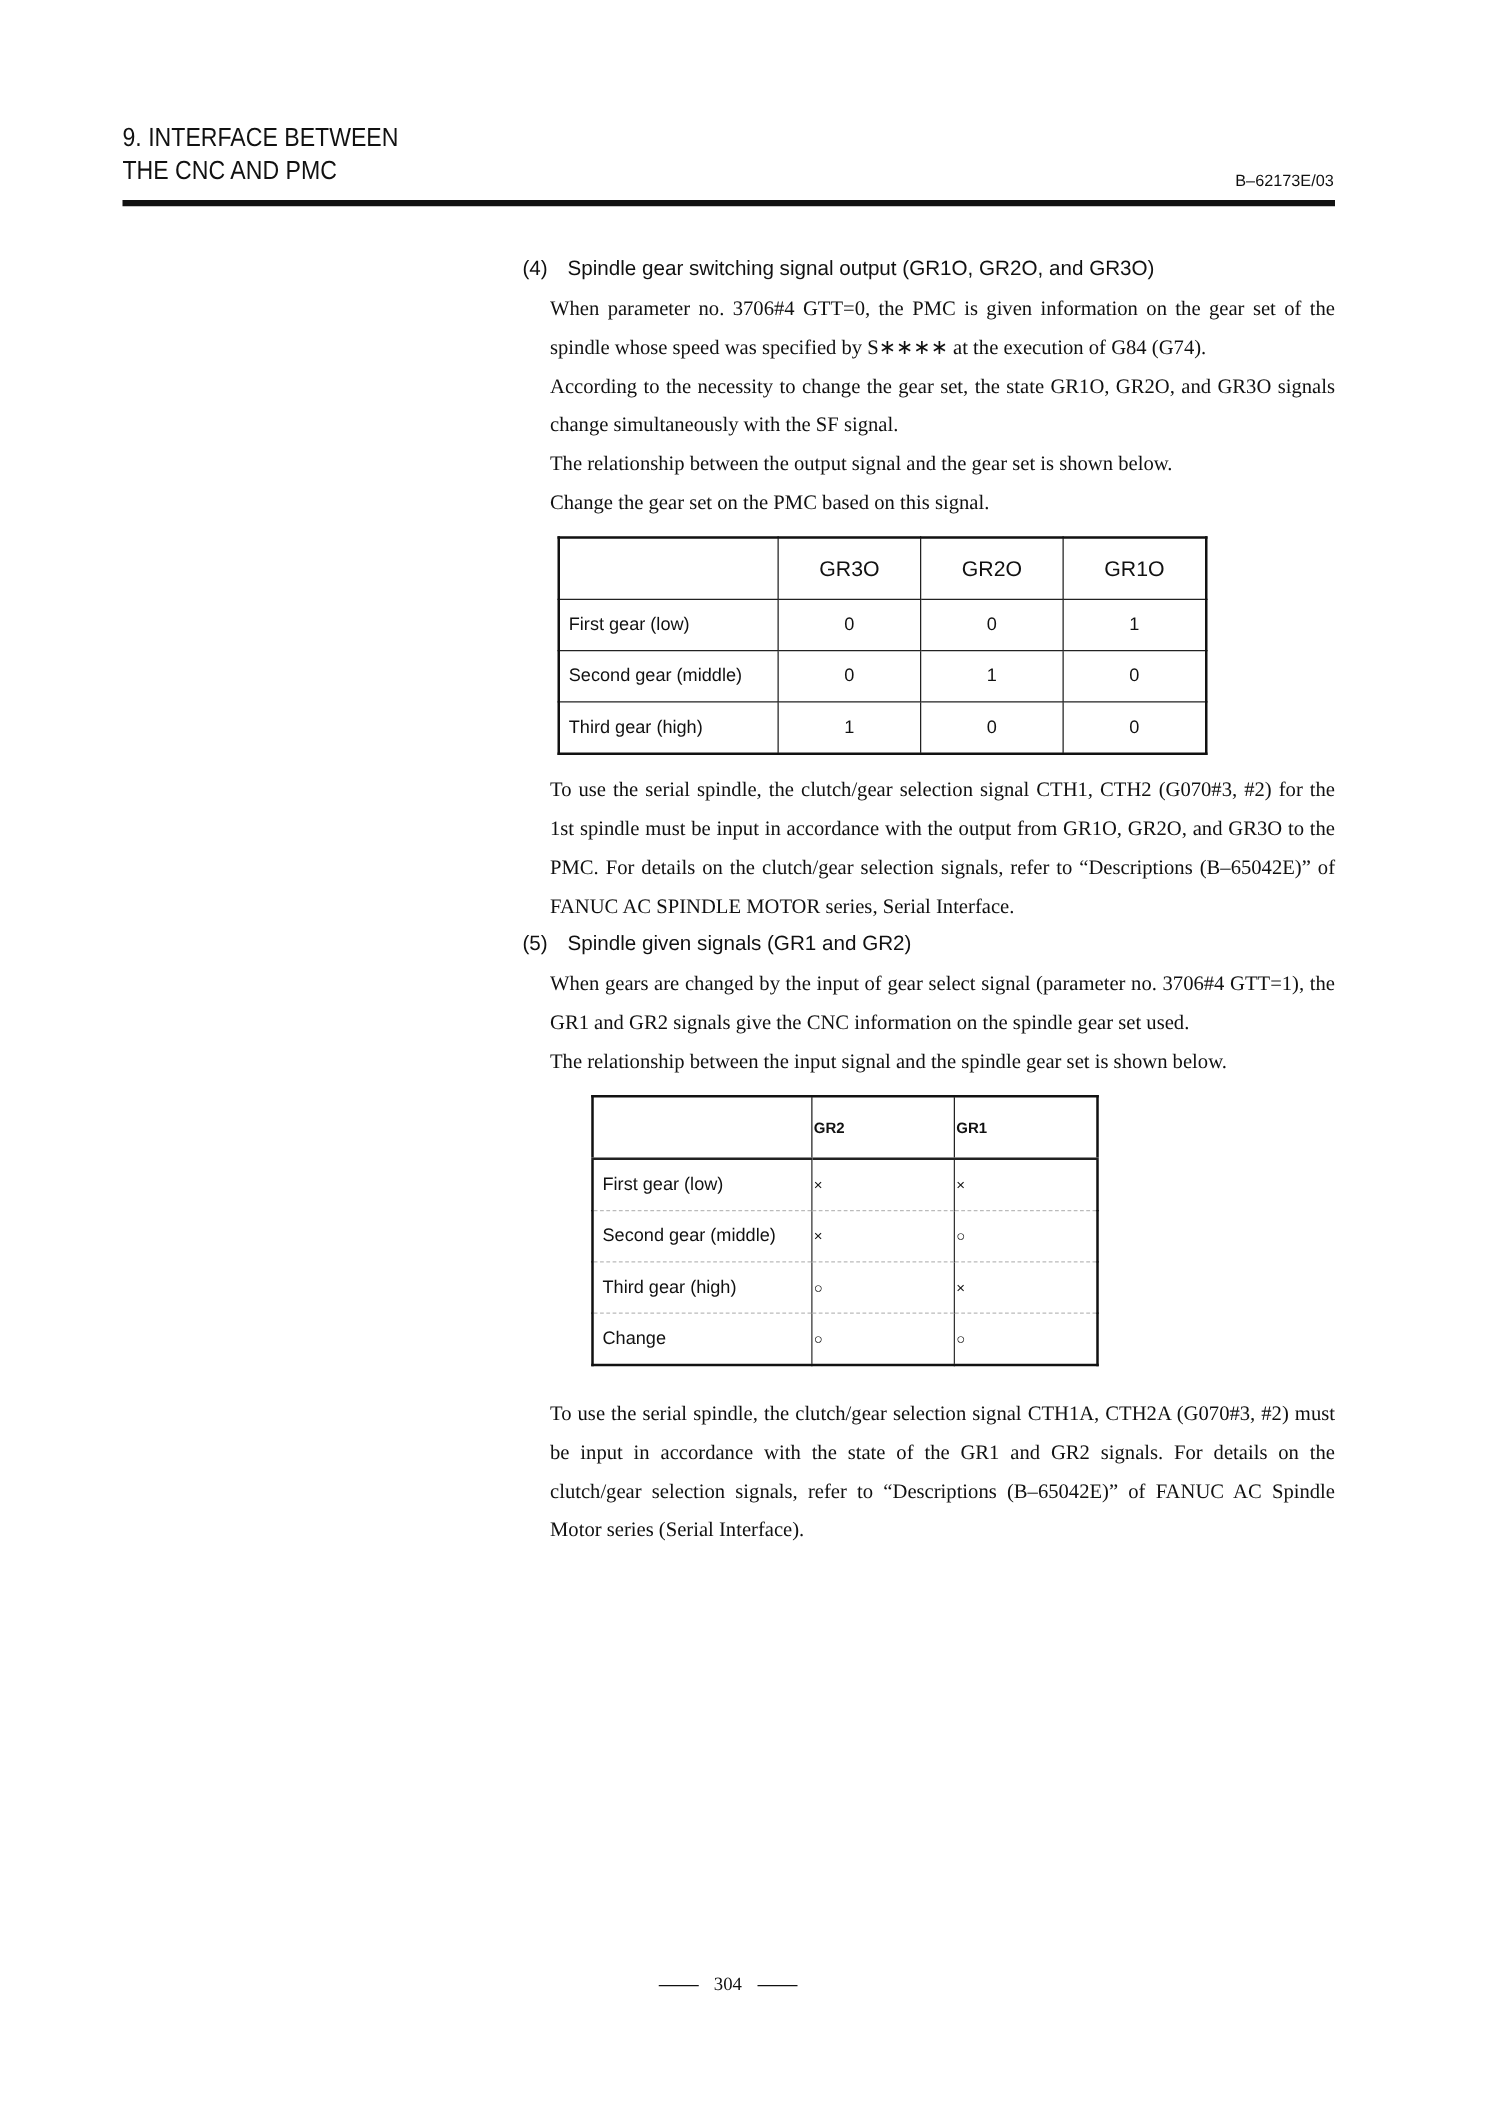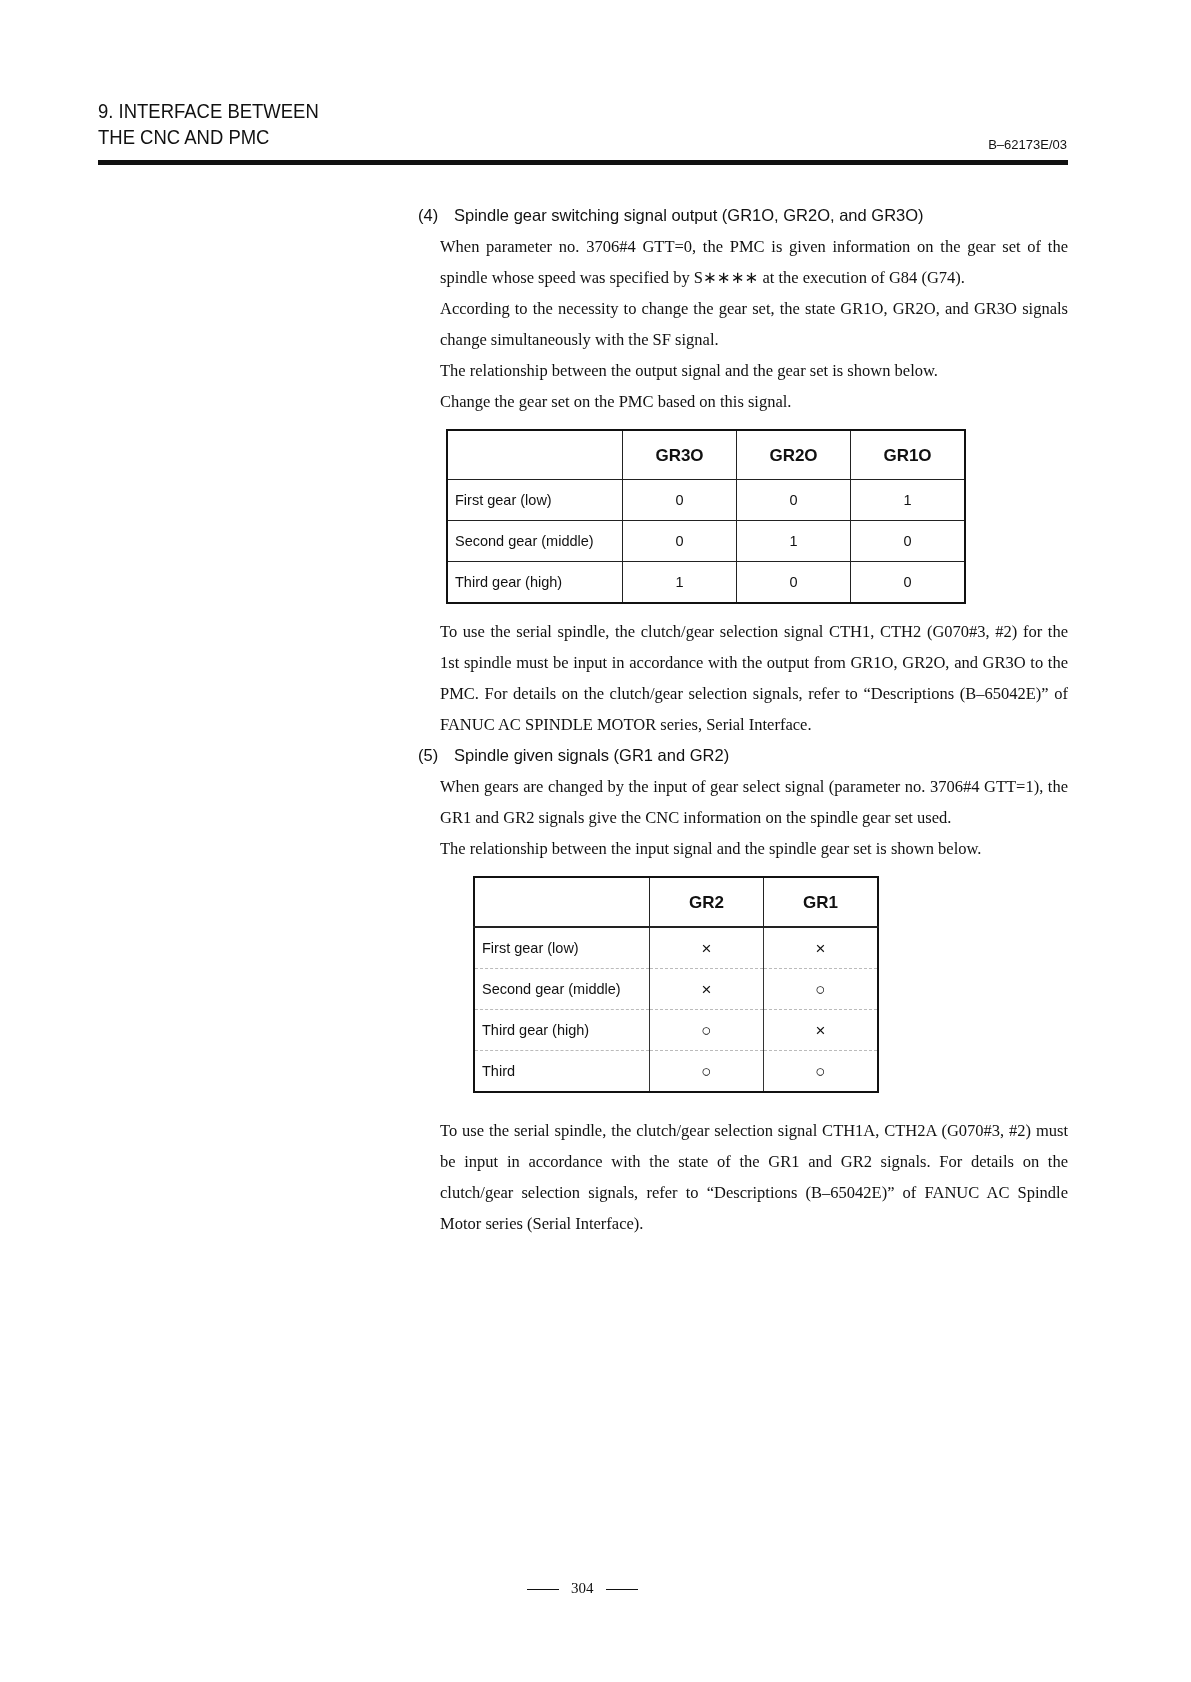--- a/index.html
+++ b/index.html
@@ -9,28 +9,28 @@
                font-family: "Liberation Sans", sans-serif; transform: scaleX(0.88); transform-origin: left top; }
   .hdr-code { position: absolute; right: 124px; top: 137px; font-size: 13px; }
   .hdr-rule { position: absolute; left: 98px; top: 160px; width: 970px; height: 5px; background: #111; }
   .content { position: absolute; left: 440px; top: 200px; width: 628px; font-size: 16.5px; line-height: 31px; }
   .item-head { margin-left: -22px; }
   .item-head .num { display: inline-block; width: 36px; }
   p { margin: 0; text-align: justify; font-family: Liberation Serif, serif; }
   table { border-collapse: collapse; font-size: 14.5px; }
   .t1 { margin: 12px 0 12px 6px; border: 2px solid #111; }
   .t1 td, .t1 th { border: 1.5px solid #222; height: 38px; }
-  .t1 th { height: 46px; font-weight: bold; font-size: 17px; }
+  .t1 th { height: 46px; font-weight: normal; font-size: 17px; }
   .t1 .lbl { width: 166px; text-align: left; padding-left: 7px; }
   .t1 .val { width: 111px; text-align: center; }
   .t2 { margin: 12px 0 22px 33px; border: 2px solid #111; }
   .t2 th { height: 46px; font-weight: bold; font-size: 17px; border: 1.5px solid #222; border-bottom-width: 2.5px; }
   .t2 td { height: 38px; border-left: 1.5px solid #333; border-right: 1.5px solid #333; border-top: 1px dashed #bbb; }
   .t2 .lbl { width: 166px; text-align: left; padding-left: 7px; }
-  .t2 .val { width: 111px; text-align: center; font-size: 17px; }
+  .t2 .val { width: 111px; text-align: left; font-size: 12px; }
   .pageno { position: absolute; left: 515px; top: 1580px; font-family: "Liberation Serif", serif; font-size: 15px; }
   .pageno .dash { display: inline-block; width: 32px; height: 1.5px; background: #111; vertical-align: middle; margin: 0 12px; }
 </style>
 </head>
 <body>
 
 <div class="hdr-title">
   <div>9. INTERFACE BETWEEN</div>
   <div>THE CNC AND PMC</div>
 </div>
@@ -99,21 +99,21 @@
       <td class="lbl">Second gear (middle)</td>
       <td class="val">×</td>
       <td class="val">○</td>
     </tr>
     <tr>
       <td class="lbl">Third gear (high)</td>
       <td class="val">○</td>
       <td class="val">×</td>
     </tr>
     <tr>
-      <td class="lbl">Third</td>
+      <td class="lbl">Change</td>
       <td class="val">○</td>
       <td class="val">○</td>
     </tr>
   </tbody>
     </table>
 
   <p>To use the serial spindle, the clutch/gear selection signal CTH1A, CTH2A (G070#3, #2) must be input in accordance with the state of the GR1 and GR2 signals. For details on the clutch/gear selection signals, refer to “Descriptions (B–65042E)” of FANUC AC Spindle Motor series (Serial Interface).</p>
 </div>
 
 <div class="pageno">

